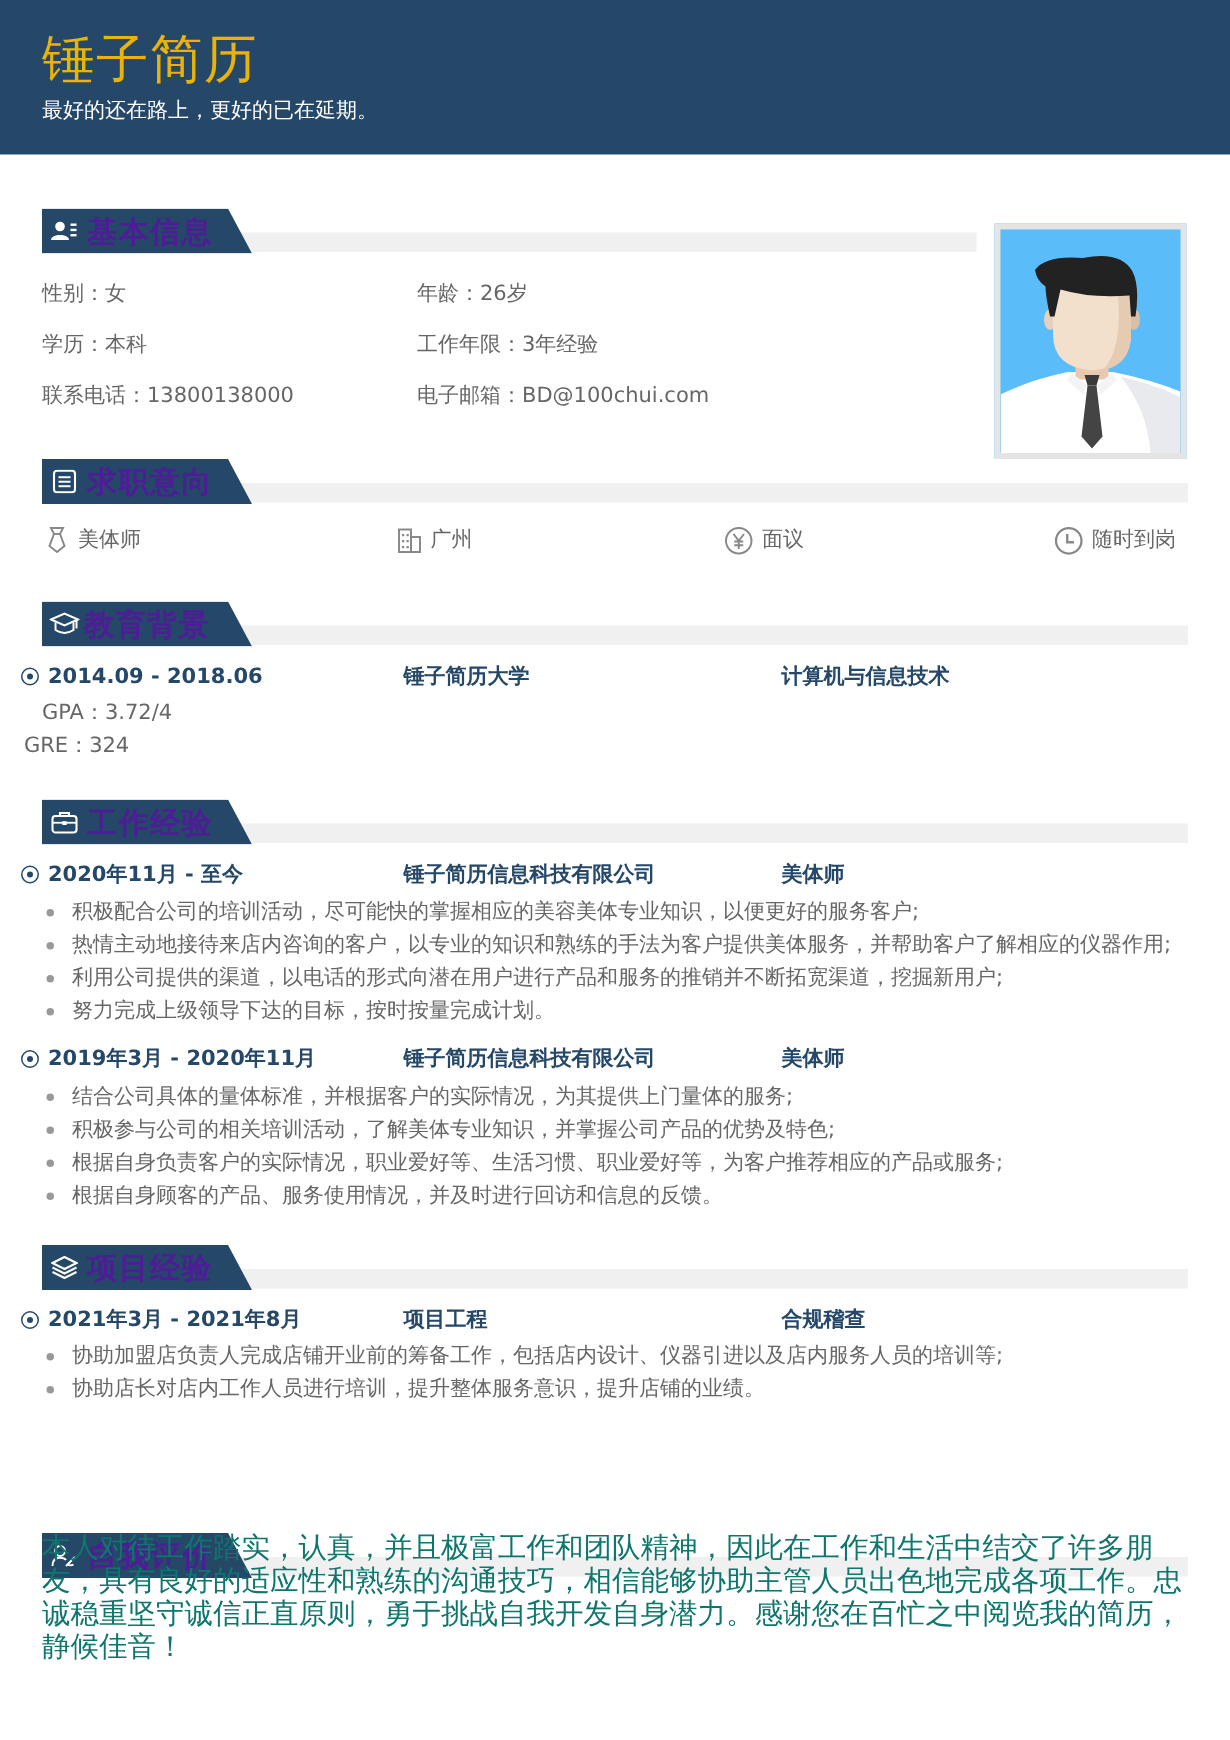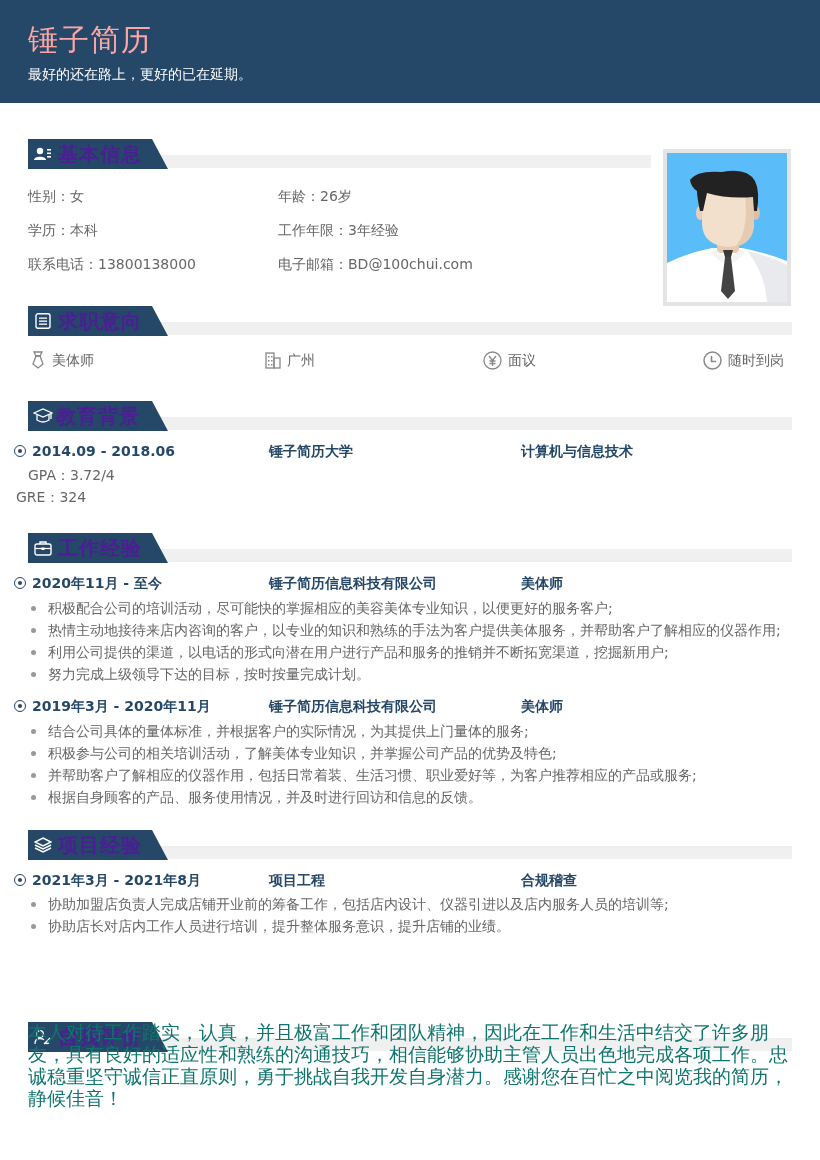--- a/index.html
+++ b/index.html
@@ -1,20 +1,20 @@
 <!DOCTYPE html>
 <html><head>
 <meta charset="utf-8">
 <style>
   * { margin:0; padding:0; box-sizing:border-box; }
   html, body { width:820px; height:1160px; background:#ffffff; overflow:hidden; }
   body { font-family: "DejaVu Sans", "Liberation Sans", sans-serif; color:#666; position:relative; }
 
   .topbar { position:absolute; left:0; top:0; width:820px; height:103px; background:#264868; }
-  .topbar .title { position:absolute; left:28px; top:20px; font-size:30px; color:#fca5a5; letter-spacing:1px; line-height:40px; }
+  .topbar .title { position:absolute; left:28px; top:20px; font-size:35px; color:#eab308; letter-spacing:1px; line-height:40px; }
   .topbar .motto { position:absolute; left:28px; top:64px; font-size:14px; color:#fff; line-height:20px; }
 
   .section-head { position:absolute; left:28px; height:30px; }
   .section-head .bar { position:absolute; left:0; top:16px; height:13px; background:#f0f0f0; }
   .section-head .tab { position:absolute; left:0; top:0; width:140px; height:30px; background:#264868;
        clip-path: polygon(0 0, 124px 0, 140px 30px, 0 30px); }
   .section-head .icon { position:absolute; left:6px; top:7px; width:18px; height:16px; }
   .section-head .label { position:absolute; left:30px; top:2px; font-size:20px; font-weight:bold; color:#4c1d95; line-height:26px; letter-spacing:1px; }
 
   .kv { position:absolute; font-size:14px; color:#666; line-height:20px; white-space:nowrap; }
@@ -184,21 +184,21 @@
 
 <div class="entry-head" style="top:696px;">
   <span class="dot"></span>
   <span class="date">2019年3月 - 2020年11月</span>
   <span class="c2">锤子简历信息科技有限公司</span>
   <span class="c3">美体师</span>
 </div>
 <ul class="bullets" style="top:720px;">
   <li>结合公司具体的量体标准，并根据客户的实际情况，为其提供上门量体的服务;</li>
   <li>积极参与公司的相关培训活动，了解美体专业知识，并掌握公司产品的优势及特色;</li>
-  <li>并帮助客户了解相应的仪器作用，包括日常着装、生活习惯、职业爱好等，为客户推荐相应的产品或服务;</li>
+  <li>根据自身负责客户的实际情况，职业爱好等、生活习惯、职业爱好等，为客户推荐相应的产品或服务;</li>
   <li>根据自身顾客的产品、服务使用情况，并及时进行回访和信息的反馈。</li>
 </ul>
 
 <div class="section-head" style="top:830px;width:764px;">
   <div class="bar" style="width:764px;"></div>
   <div class="tab"></div>
   <svg class="icon" viewBox="0 0 18 16">
     <path d="M9 1 L17 5 L9 9 L1 5 Z" fill="none" stroke="#fff" stroke-width="1.4"></path>
     <path d="M1 8 L9 12 L17 8" fill="none" stroke="#fff" stroke-width="1.4"></path>
     <path d="M1 11 L9 15 L17 11" fill="none" stroke="#fff" stroke-width="1.4"></path>

